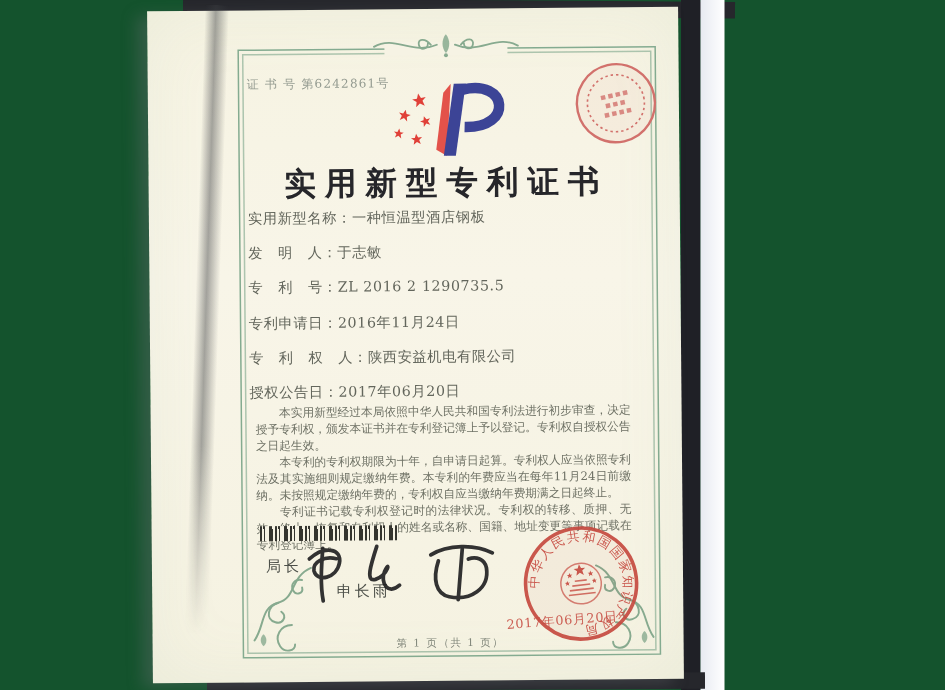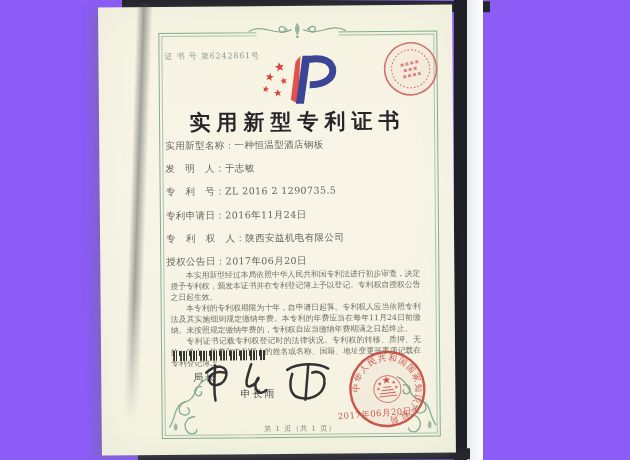--- a/index.html
+++ b/index.html
@@ -1,16 +1,16 @@
 <!DOCTYPE html>
 <html><head>
 <meta charset="utf-8">
 <style>
   html,body{margin:0;padding:0;background:#ffffff;}
-  .stage{position:relative;width:630px;height:460px;background:#8b5cf6;overflow:hidden;
+  .stage{position:relative;width:630px;height:460px;background:#14532d;overflow:hidden;
          font-family:"DejaVu Serif","Liberation Serif",serif;}
   
   .edge{position:absolute;background:#26272c;z-index:0;}
   .edge-top{left:122px;top:0;width:368px;height:11px;transform:rotate(0.4deg);}
   .edge-right{left:454px;top:0;width:13px;height:460px;background:#1f2026;}
   .edge-right-light{position:absolute;left:467px;top:0;width:16px;height:460px;z-index:0;
                     background:linear-gradient(90deg,#e7eaf1,#ffffff);}
   .edge-bottom{left:138px;top:449px;width:332px;height:11px;transform:rotate(-0.3deg);}
   
   .paper{position:absolute;left:100px;top:6px;width:354px;height:448px;z-index:1;
@@ -33,21 +33,21 @@
   .title{position:absolute;left:60px;top:102px;width:277px;z-index:4;text-align:center;
          font-size:21px;font-weight:bold;letter-spacing:6px;color:#26262a;white-space:nowrap;}
   .fields{position:absolute;left:66px;top:133px;width:262px;z-index:4;}
   .field-line{height:23.2px;font-size:9.5px;color:#63665c;letter-spacing:0.4px;white-space:nowrap;}
   .paragraphs{position:absolute;left:70px;top:263px;width:250px;z-index:4;
               font-size:7.8px;line-height:11px;color:#6e7165;text-align:justify;}
   .paragraphs p{margin:0;text-indent:2em;}
   .barcode{position:absolute;left:72px;top:344px;width:92px;height:10px;z-index:4;
            background:repeating-linear-gradient(90deg,#35352f 0 1.6px,#f6f3e4 1.6px 2.6px,
                       #35352f 2.6px 3.6px,#f6f3e4 3.6px 6.4px,#35352f 6.4px 8.6px,#f6f3e4 8.6px 10px);}
-  .signer{position:absolute;left:92px;z-index:4;font-size:10px;color:#4c4f49;letter-spacing:2px;text-align:right;}
+  .signer{position:absolute;left:76px;z-index:4;font-size:10px;color:#4c4f49;letter-spacing:2px;text-align:right;}
   .signer-title{top:364px;}
   .signer-name{top:381px;margin-left:47px;}
   .signature{position:absolute;left:100px;top:349px;z-index:5;}
   .seal{position:absolute;left:240px;top:338px;z-index:4;transform:rotate(-6deg);opacity:0.92;}
   .seal-date{position:absolute;left:236px;top:402px;width:110px;z-index:5;font-size:8.5px;
              color:#c64a40;letter-spacing:0.5px;transform:rotate(-4deg);opacity:0.88;white-space:nowrap;}
   .flourish{position:absolute;z-index:3;}
   .flourish-left{left:62px;top:368px;}
   .flourish-right{left:292px;top:368px;transform:scaleX(-1);}
   .footer-page{position:absolute;left:60px;top:418px;width:277px;z-index:4;text-align:center;

